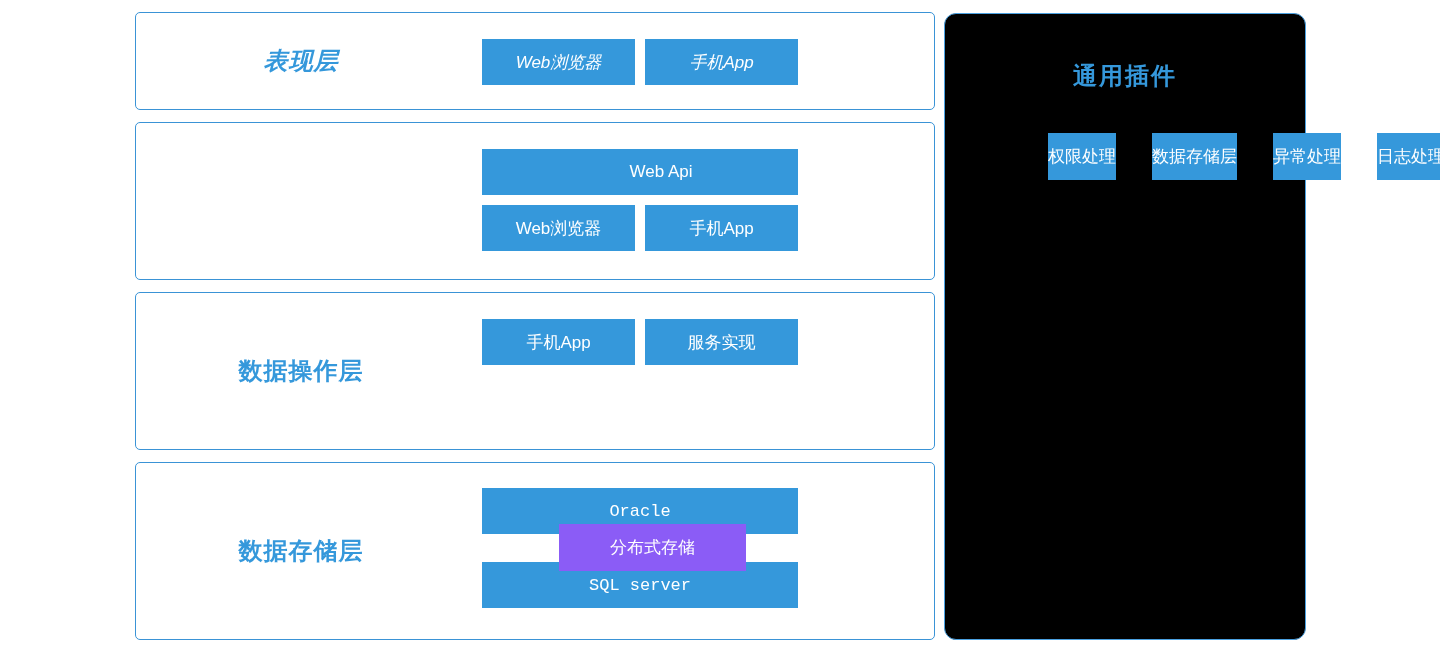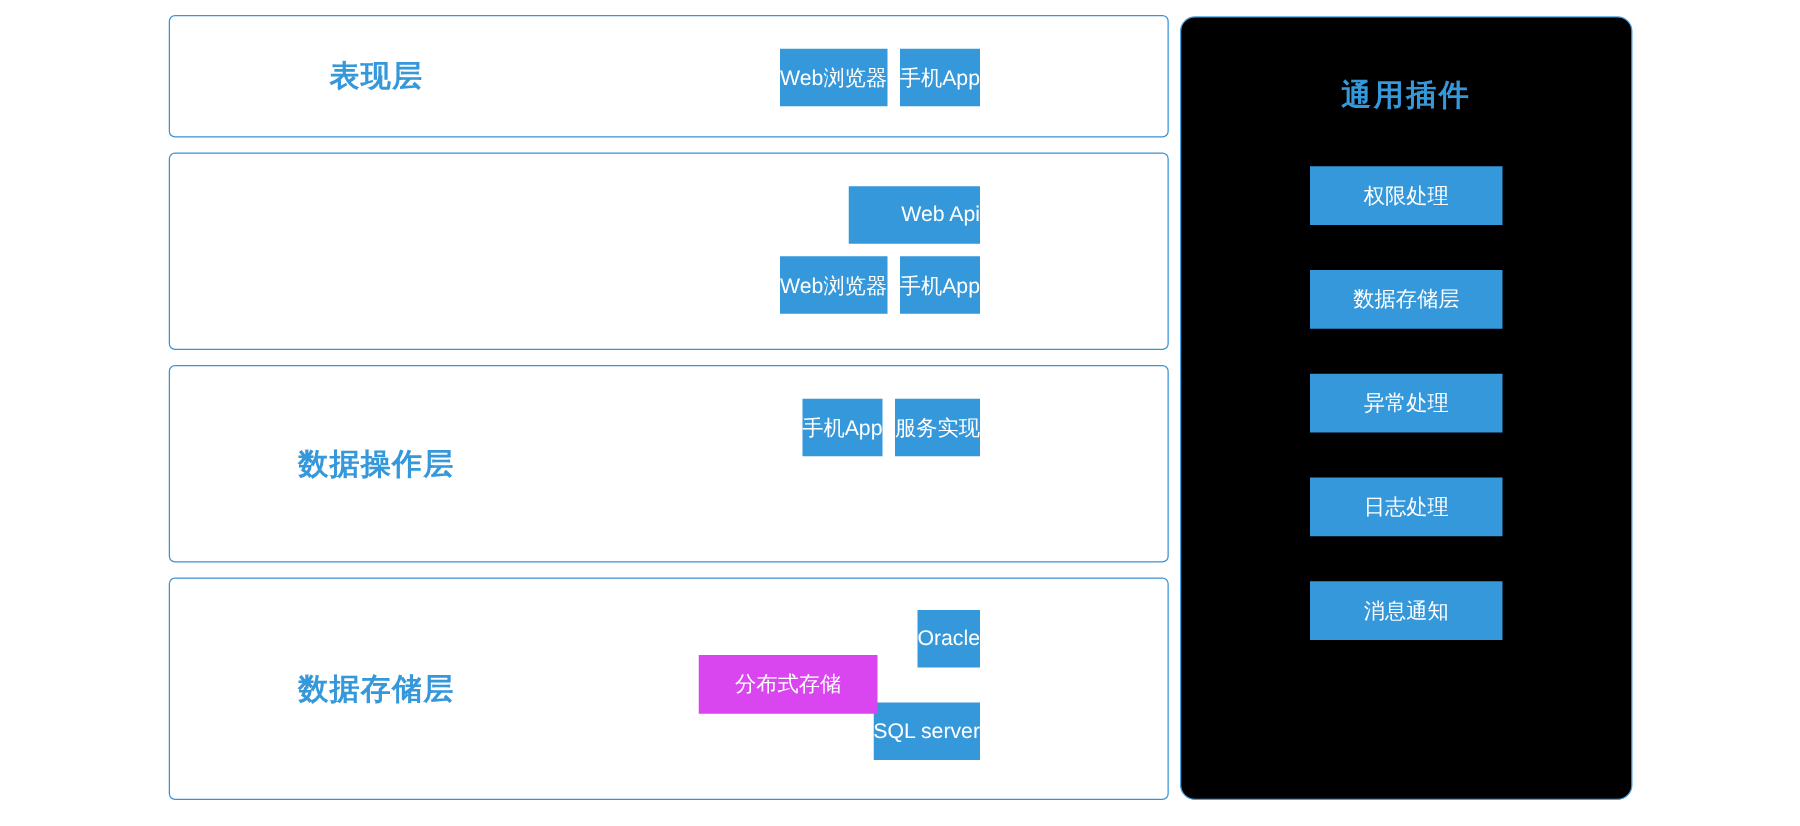--- a/index.html
+++ b/index.html
@@ -15,73 +15,72 @@
   
   .layer-box {
     position: absolute;
     left: 135px;
     width: 800px;
     box-sizing: border-box;
     border: 1.5px solid #3a93d6;
     border-radius: 5px;
     background: #ffffff;
   }
-  .layer-box.b1 { top: 12px;  height: 98px;  }
+  .layer-box.b1 { top: 12px;  height: 98px; font-style: italic;  }
   .layer-box.b2 { top: 122px; height: 158px; }
   .layer-box.b3 { top: 292px; height: 158px; }
   .layer-box.b4 { top: 462px; height: 178px; }
 
   .layer-title {
     position: absolute;
     left: 0;
     top: 50%;
     transform: translateY(-50%);
     width: 330px;
     margin: 0;
     text-align: center;
     font-size: 24px;
     font-weight: bold;
     color: #3598db;
     letter-spacing: 1px;
   }
 
   .nodes {
     position: absolute;
-    left: 332px;
+    left: 346px;
     top: 26px;
     width: 316px;
     display: flex;
     flex-direction: column;
     gap: 10px;
-    align-items: flex-end;
   }
-  .b4 .nodes { top: 25px; gap: 28px; }
+  .b4 .nodes { top: 25px; gap: 28px; font-family: Liberation Mono, monospace; }
 
   .node-row { display: flex; gap: 10px; }
 
   .node {
     flex: 1;
     height: 46px;
     background: #3598db;
     color: #ffffff;
     display: flex;
     align-items: center;
     justify-content: center;
     font-size: 17px;
     white-space: nowrap;
   }
   .node.wide { flex: 1 1 100%; padding-left: 42px; }
 
   .overlay-node {
     position: absolute;
     left: 423px;
     top: 61px;
-    width: 143px;
+    width: 187px;
     height: 47px;
-    background: #d946ef;
+    background: #8b5cf6;
     color: #ffffff;
     display: flex;
     align-items: center;
     justify-content: center;
     font-size: 17px;
     z-index: 2;
     text-align: center;
   }
 
   
@@ -107,21 +106,21 @@
     font-weight: bold;
     color: #3598db;
     letter-spacing: 2px;
   }
   .plugins-list {
     position: absolute;
     top: 119px;
     left: 103px;
     width: 154px;
     display: flex;
-    flex-direction: column;
+    flex-direction: row;
     gap: 36px;
   }
   .plugin-node {
     height: 47px;
     background: #3598db;
     color: #ffffff;
     display: flex;
     align-items: center;
     justify-content: center;
     font-size: 17px;

